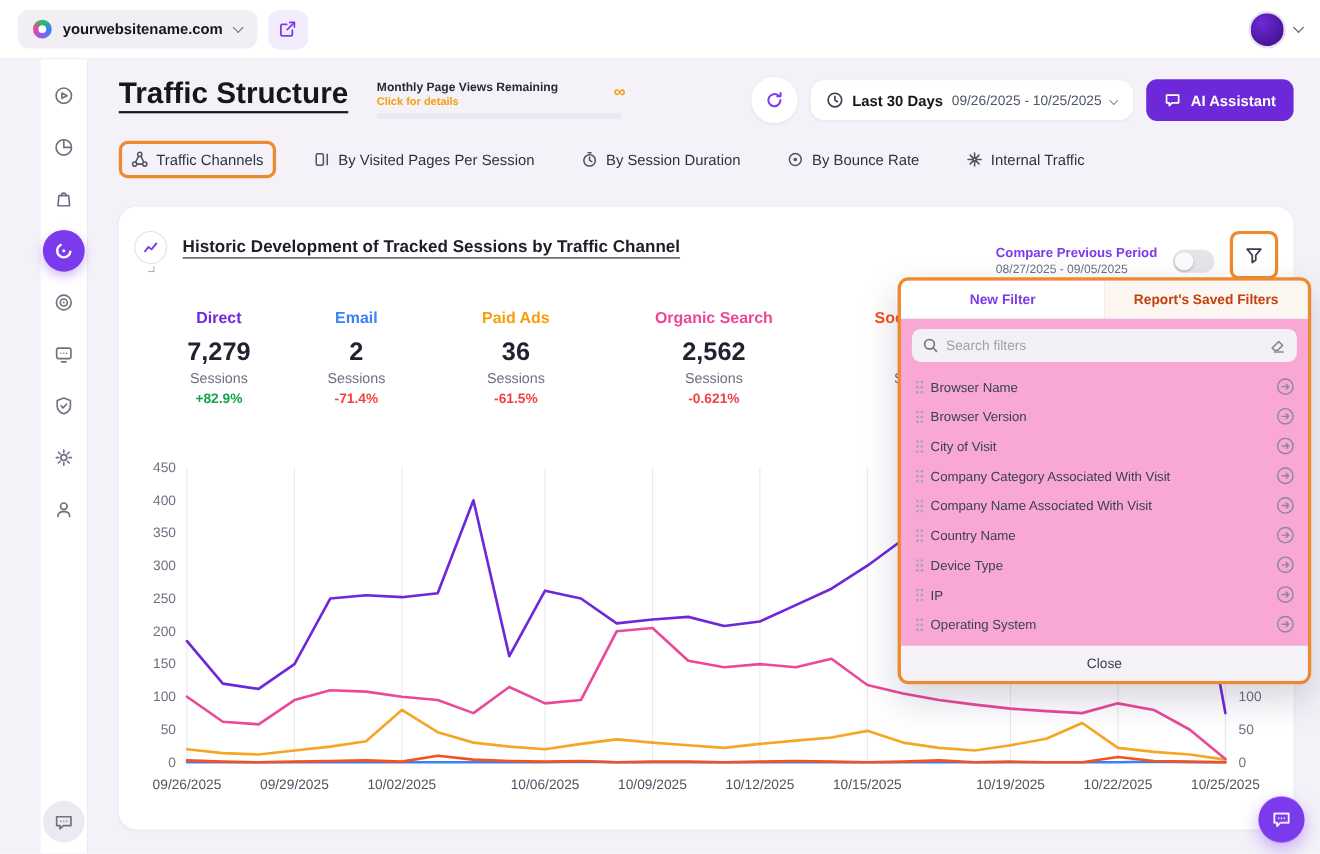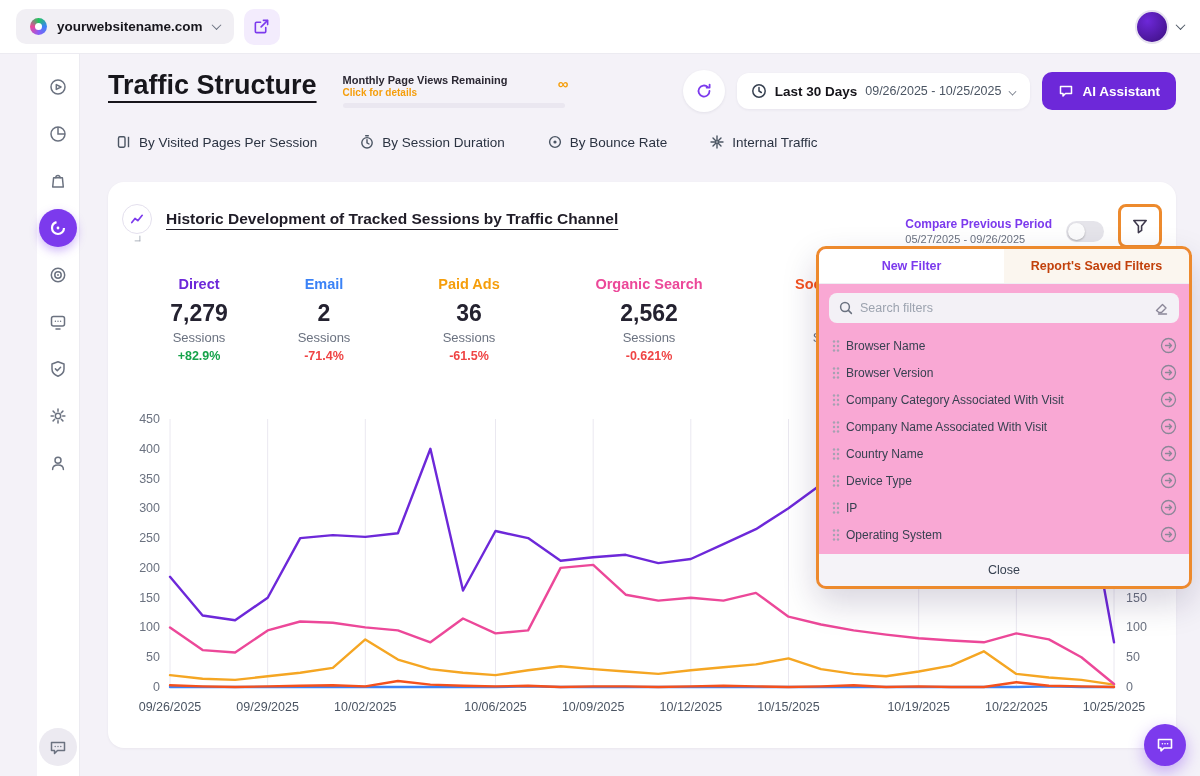--- a/index.html
+++ b/index.html
@@ -252,20 +252,33 @@
               <svg width="16" height="16" viewBox="0 0 16 16" fill="none" stroke="#fff" stroke-width="1.5" stroke-linejoin="round">
                 <path d="M2.5 3.5h11v7h-6l-2.5 2.5V10.5h-2.5z"></path>
               </svg>
             </span>
           <span>AI Assistant</span>
         </button>
       </div>
     </div>
 
     <nav class="tabs">
+      <div class="annotate">
+        <div class="tab">
+          <span class="ticon">
+              <svg width="16" height="16" viewBox="0 0 16 16" fill="none" stroke="currentColor" stroke-width="1.4">
+                <circle cx="8" cy="3.4" r="1.9"></circle>
+                <circle cx="3.4" cy="12.2" r="1.9"></circle>
+                <circle cx="12.6" cy="12.2" r="1.9"></circle>
+                <path d="M7 5 4.2 10.5M9 5l2.8 5.5M5.3 12.2h5.4"></path>
+              </svg>
+            </span>
+          <span>Traffic Channels</span>
+        </div>
+      </div>
       <div class="tab">
         <span class="ticon">
             <svg width="16" height="16" viewBox="0 0 16 16" fill="none" stroke="currentColor" stroke-width="1.4">
               <rect x="2.5" y="2.8" width="6.5" height="10.4" rx="1.4"></rect>
               <path d="M12.5 2.8v10.4"></path>
             </svg>
           </span>
         <span>By Visited Pages Per Session</span>
       </div>
       <div class="tab">
@@ -306,21 +319,21 @@
                 <path d="M2.8 11.5 6 7.5l2.8 2.2 4.4-5.4"></path>
               </svg>
           </span>
           <span class="chev chart-badge-chev"></span>
         </div>
         <h2 class="card-title">Historic Development of Tracked Sessions by Traffic Channel</h2>
 
         <div class="header-right">
           <div class="compare-text">
             <div class="compare-label">Compare Previous Period</div>
-            <div class="compare-dates">05/27/2025 - 09/26/2025</div>
+            <div class="compare-dates">08/27/2025 - 09/05/2025</div>
           </div>
           <button class="toggle">
               <span class="knob"></span>
             </button>
           <div class="filter-col">
             <div class="annotate">
               <button class="filter-btn">
                 <span style="display:flex">
                     <svg width="18" height="18" viewBox="0 0 18 18" fill="none" stroke="currentColor" stroke-width="1.6" stroke-linejoin="round">
                       <path d="M2.8 3.5h12.4L10.6 9v4.4l-3.2 2.2V9z"></path>
@@ -484,20 +497,39 @@
                 <span class="drag-dots">
                   <svg width="10" height="14" viewBox="0 0 10 14" fill="currentColor">
                     <circle cx="3" cy="2.5" r="1.2"></circle>
                     <circle cx="7" cy="2.5" r="1.2"></circle>
                     <circle cx="3" cy="7" r="1.2"></circle>
                     <circle cx="7" cy="7" r="1.2"></circle>
                     <circle cx="3" cy="11.5" r="1.2"></circle>
                     <circle cx="7" cy="11.5" r="1.2"></circle>
                   </svg>
                 </span>
+                <span class="fname">City of Visit</span>
+                <button class="row-go">
+                  <svg width="17" height="17" viewBox="0 0 17 17" fill="none" stroke="currentColor" stroke-width="1.3" stroke-linecap="round" stroke-linejoin="round">
+                    <circle cx="8.5" cy="8.5" r="7"></circle>
+                    <path d="M5.5 8.5h6M9.3 6.3l2.2 2.2-2.2 2.2"></path>
+                  </svg>
+                </button>
+              </div>
+              <div class="filter-row">
+                <span class="drag-dots">
+                  <svg width="10" height="14" viewBox="0 0 10 14" fill="currentColor">
+                    <circle cx="3" cy="2.5" r="1.2"></circle>
+                    <circle cx="7" cy="2.5" r="1.2"></circle>
+                    <circle cx="3" cy="7" r="1.2"></circle>
+                    <circle cx="7" cy="7" r="1.2"></circle>
+                    <circle cx="3" cy="11.5" r="1.2"></circle>
+                    <circle cx="7" cy="11.5" r="1.2"></circle>
+                  </svg>
+                </span>
                 <span class="fname">Company Category Associated With Visit</span>
                 <button class="row-go">
                   <svg width="17" height="17" viewBox="0 0 17 17" fill="none" stroke="currentColor" stroke-width="1.3" stroke-linecap="round" stroke-linejoin="round">
                     <circle cx="8.5" cy="8.5" r="7"></circle>
                     <path d="M5.5 8.5h6M9.3 6.3l2.2 2.2-2.2 2.2"></path>
                   </svg>
                 </button>
               </div>
               <div class="filter-row">
                 <span class="drag-dots">

